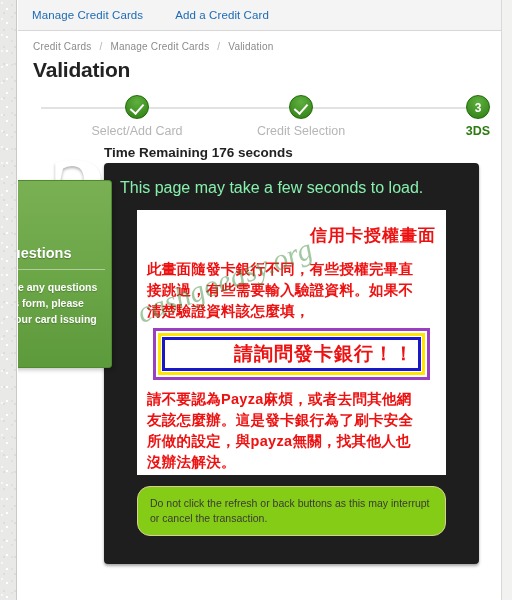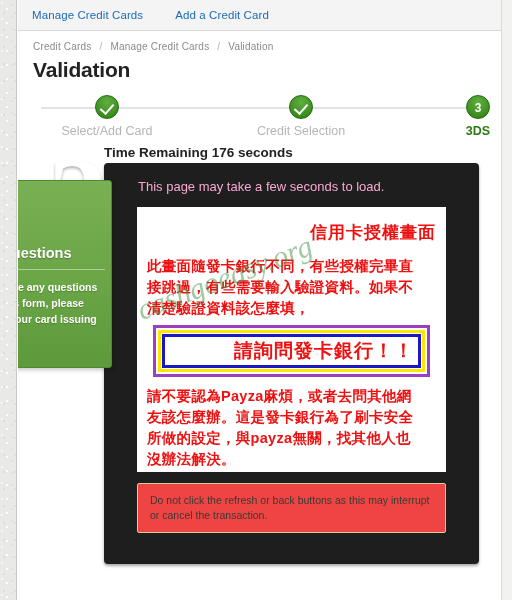--- a/index.html
+++ b/index.html
@@ -78,38 +78,38 @@
     border:solid #fff;border-width:0 2.5px 2.5px 0;transform:rotate(42deg);
   }
   #stepper .bubble.current{
     background:radial-gradient(circle at 50% 28%,#5eb040,#2f7d12);
     border:1px solid #1f6b08;
   }
   #stepper .label{
     margin-top:5px;font-size:12.5px;color:#b6b6b6;
   }
   #stepper .step.active .label{color:#2c7a10;font-weight:bold;}
-  #step-0{left:6px;}
+  #step-0{left:36px;}
   #step-1{left:200px;}
   #step-2{left:377px;}
 
   
   #timer{
     margin:2px 0 16px 86px;font-size:13.5px;color:#222;font-weight:bold;
   }
 
   
   #ds-frame{
     position:absolute;left:86px;top:163px;width:375px;height:401px;
     background:#1e1e1e;border-radius:4px;
     box-shadow:0 2px 3px rgba(0,0,0,.35);
     box-sizing:border-box;padding:14px 16px 0 16px;
   }
   #ds-loading{
-    color:#f9a8d4;font-size:13px;margin:2px 0 13px 18px;
+    color:#86efac;font-size:16px;margin:2px 0 13px 0;
   }
   #ds-inner{
     background:#fff;width:309px;height:265px;margin:0 auto;
     box-sizing:border-box;padding:8px 10px 0 10px;overflow:hidden;
     position:relative;
   }
   #ds-inner .cn-title{
     color:#ee1111;font-size:17px;font-weight:bold;text-align:right;
     margin:6px 0 12px 0;letter-spacing:1px;
   }
@@ -128,21 +128,21 @@
   }
   #watermark{
     position:absolute;left:-78px;top:54px;width:330px;
     transform:rotate(-21deg);
     color:rgba(58,140,58,.48);
     font-family:"Liberation Serif","DejaVu Serif",serif;
     font-size:30px;font-style:italic;white-space:nowrap;
     pointer-events:none;
   }
   #ds-note{
-    background:#ef4444;border:1px solid #d9cf94;border-radius:2px;
+    background:#84cc16;border:1px solid #d9cf94;border-radius:13px;
     width:309px;margin:11px auto 0 auto;box-sizing:border-box;
     padding:9px 12px;color:#3b3b33;font-size:10.5px;line-height:15px;
   }
 
   
   #questions-panel{
     position:absolute;left:-58px;top:180px;width:152px;height:188px;
     background:linear-gradient(180deg,#79b054 0%,#6aa546 55%,#5d9a3c 100%);
     border:1px solid #4d8a2f;border-radius:3px;
     box-shadow:2px 2px 4px rgba(0,0,0,.22);

